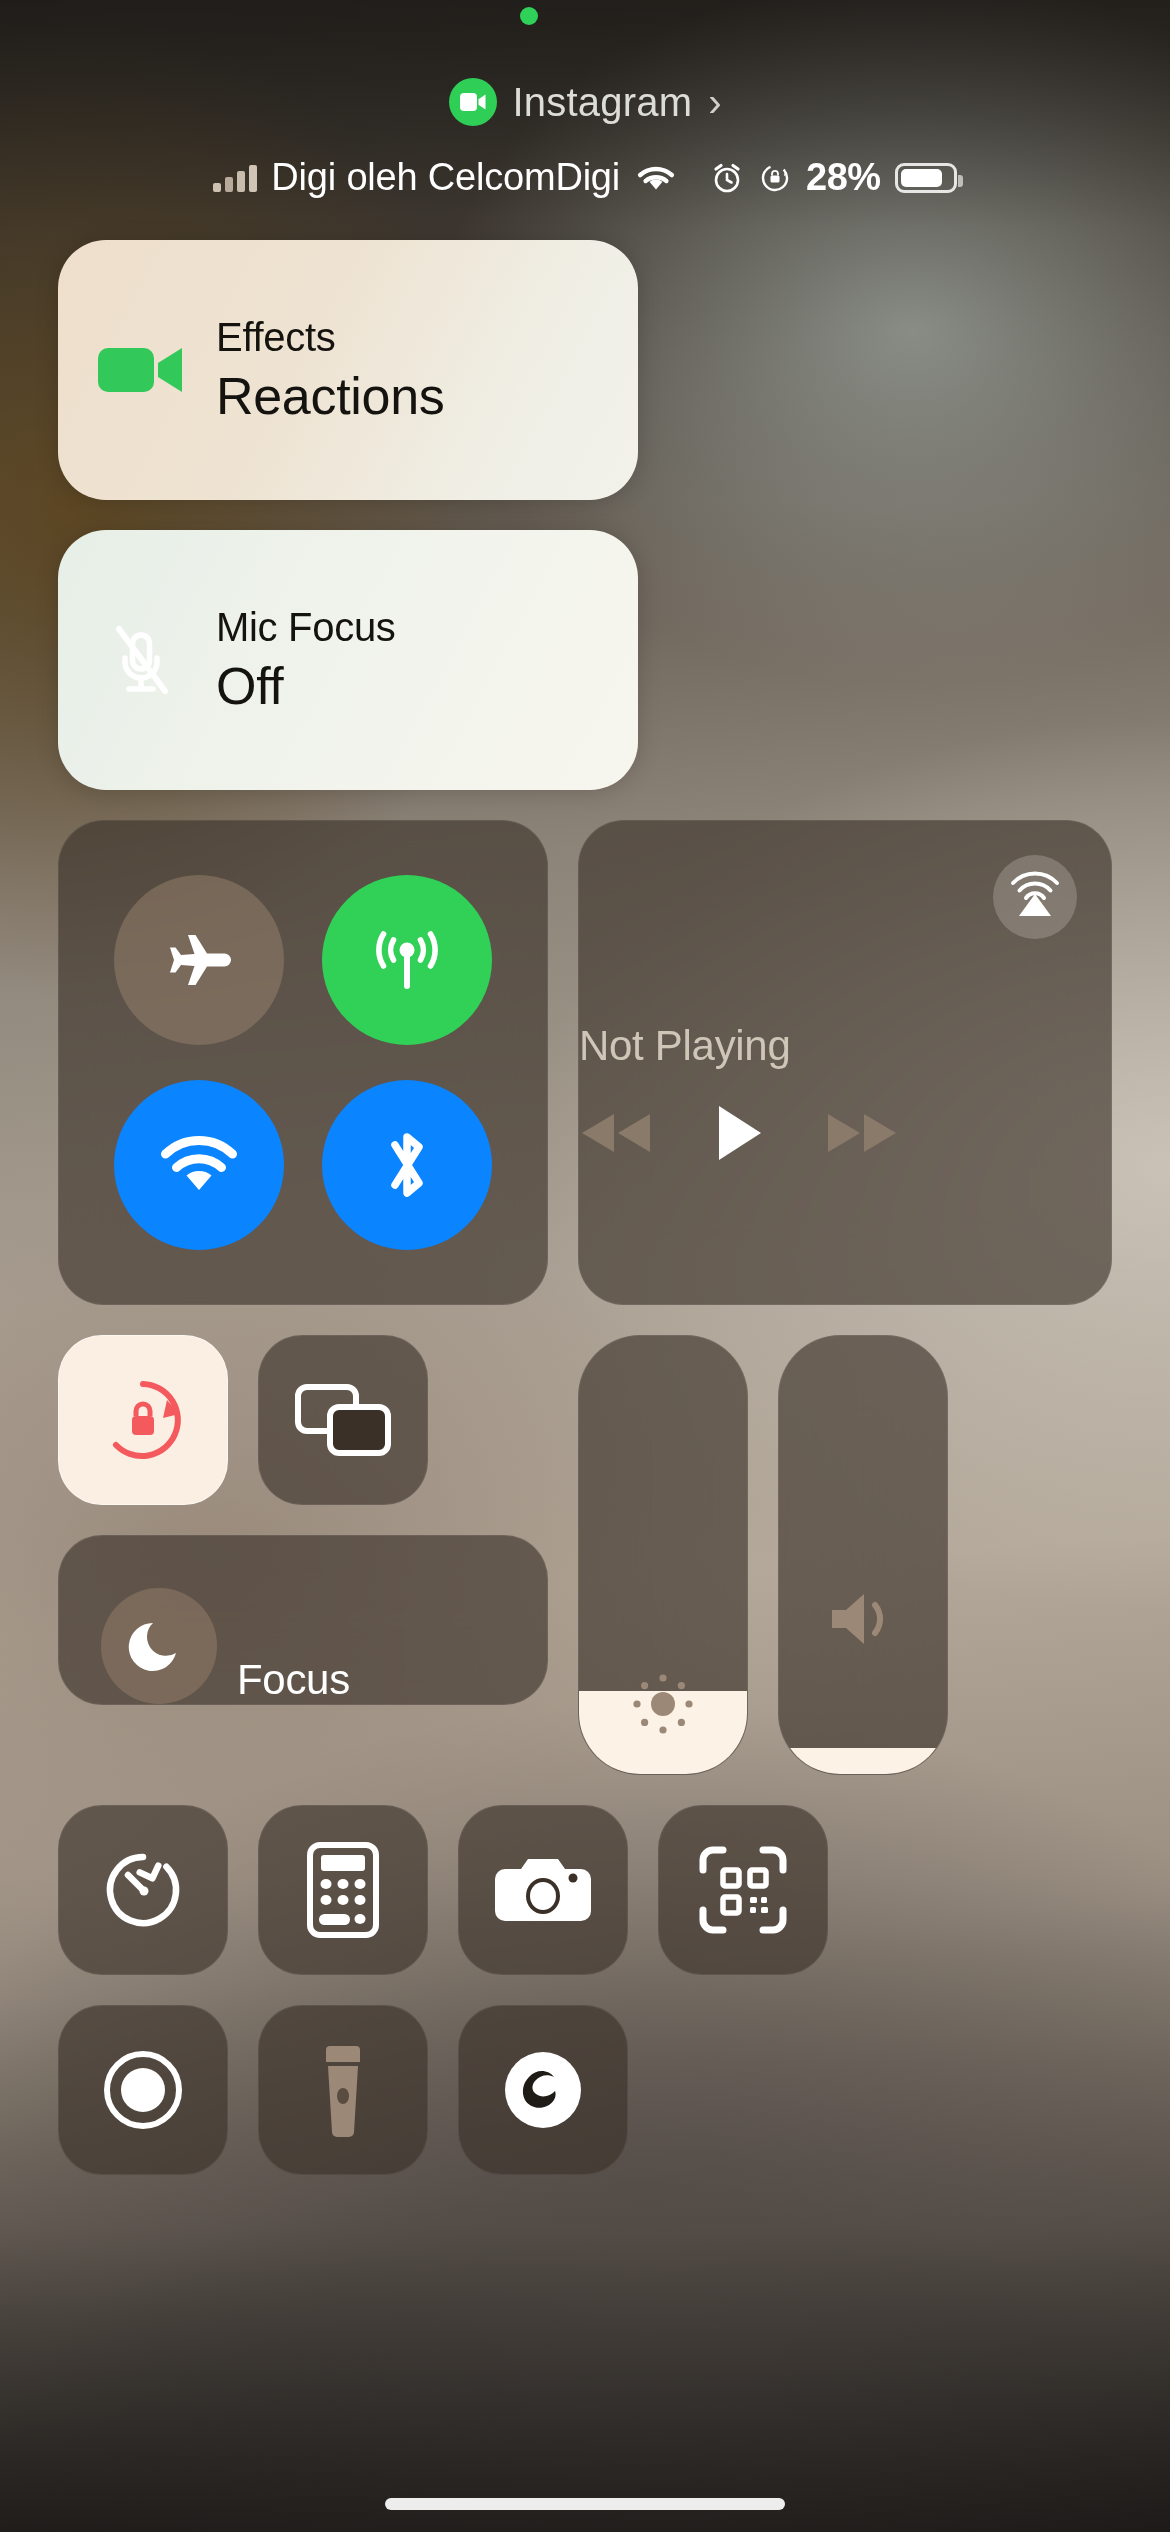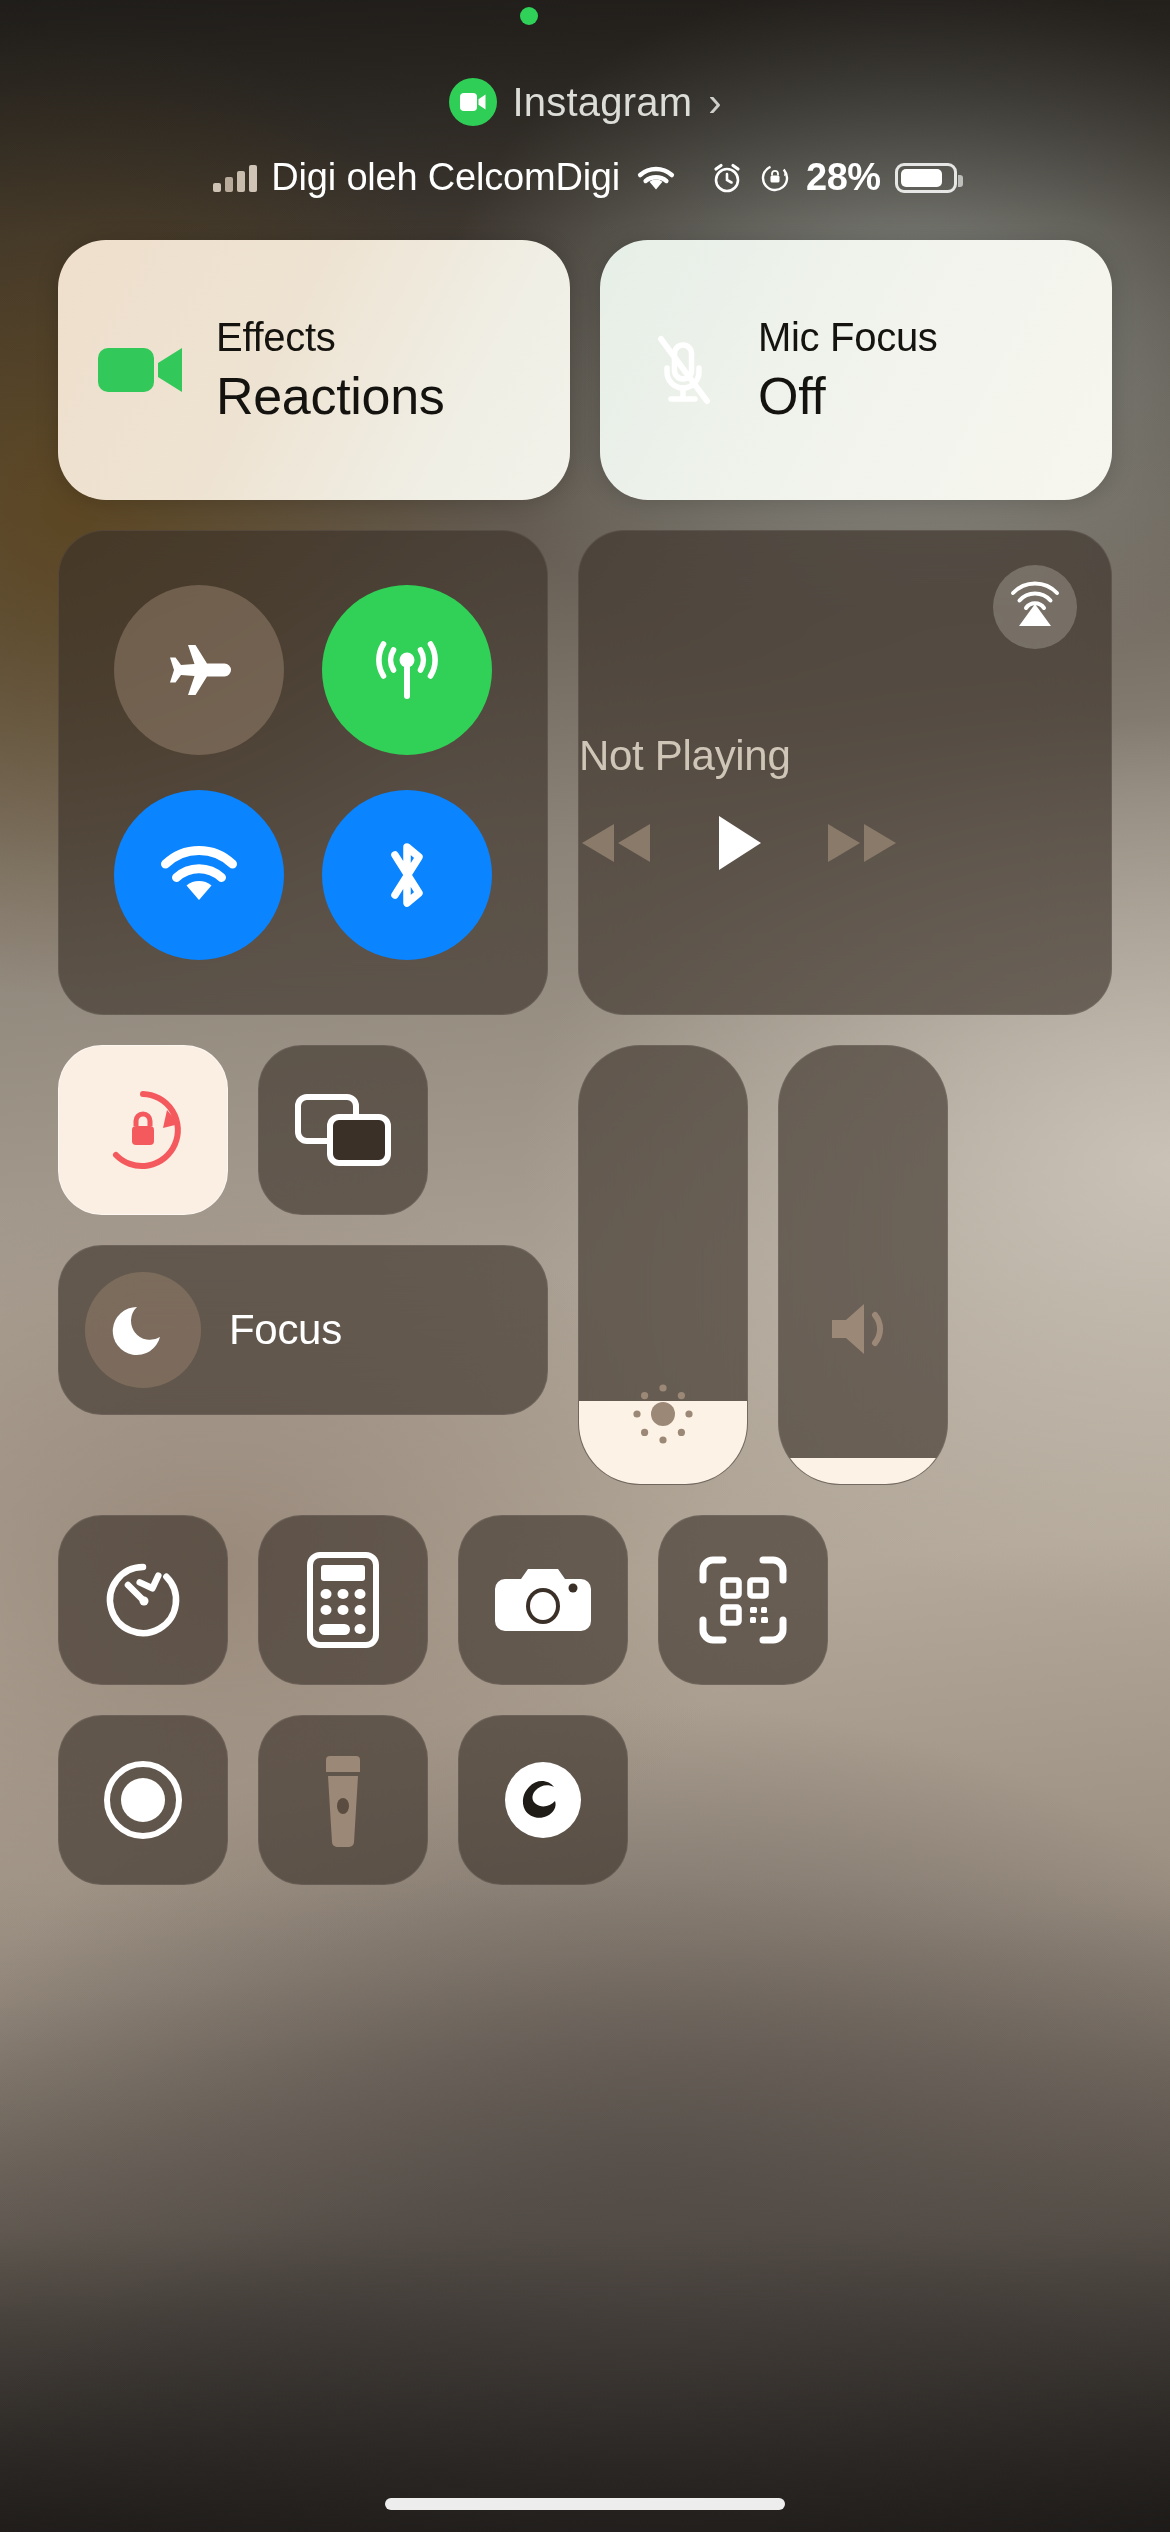--- a/index.html
+++ b/index.html
@@ -89,21 +89,21 @@
   .row { display:flex; gap:30px; }
 
   .mod {
     background:rgba(58,48,40,0.62);
     border:1px solid rgba(255,255,255,0.07);
     backdrop-filter:blur(34px);
     border-radius:46px;
   }
 
   
-  .callcards { display:flex; gap:30px; }
+  .callcards { display:flex; gap:30px;flex-direction:column; }
   .callcard {
     width:580px; height:260px;
     border-radius:48px;
     display:flex; align-items:center; gap:32px;
     padding:0 40px;
     box-shadow:0 2px 22px rgba(0,0,0,0.17);
   }
   .callcard.effects {
     width:580px;
     background:linear-gradient(118deg, #efdfcc 0%, #eee3d2 42%, #f0efe6 78%, #f3f2ea 100%);
@@ -174,21 +174,21 @@
     background:#fdf2e6;
   }
   .slider .sico {
     position:absolute; left:0; right:0; bottom:32px;
     display:flex; align-items:center; justify-content:center;
   }
 
   
   .focus {
     width:490px; height:170px; border-radius:44px;
-    display:flex; align-items:center; gap:28px; padding-left:26px;
+    display:flex; align-items:flex-end; gap:20px; padding-left:42px;
     background:rgba(58,48,40,0.62);
     border:1px solid rgba(255,255,255,0.07);
     backdrop-filter:blur(34px);
   }
   .focus .fcircle {
     width:116px; height:116px; border-radius:50%;
     background:rgba(150,128,108,0.5);
     display:flex; align-items:center; justify-content:center;
   }
   .focus .flabel { font-size:42px; color:#fff; letter-spacing:-0.3px; }

